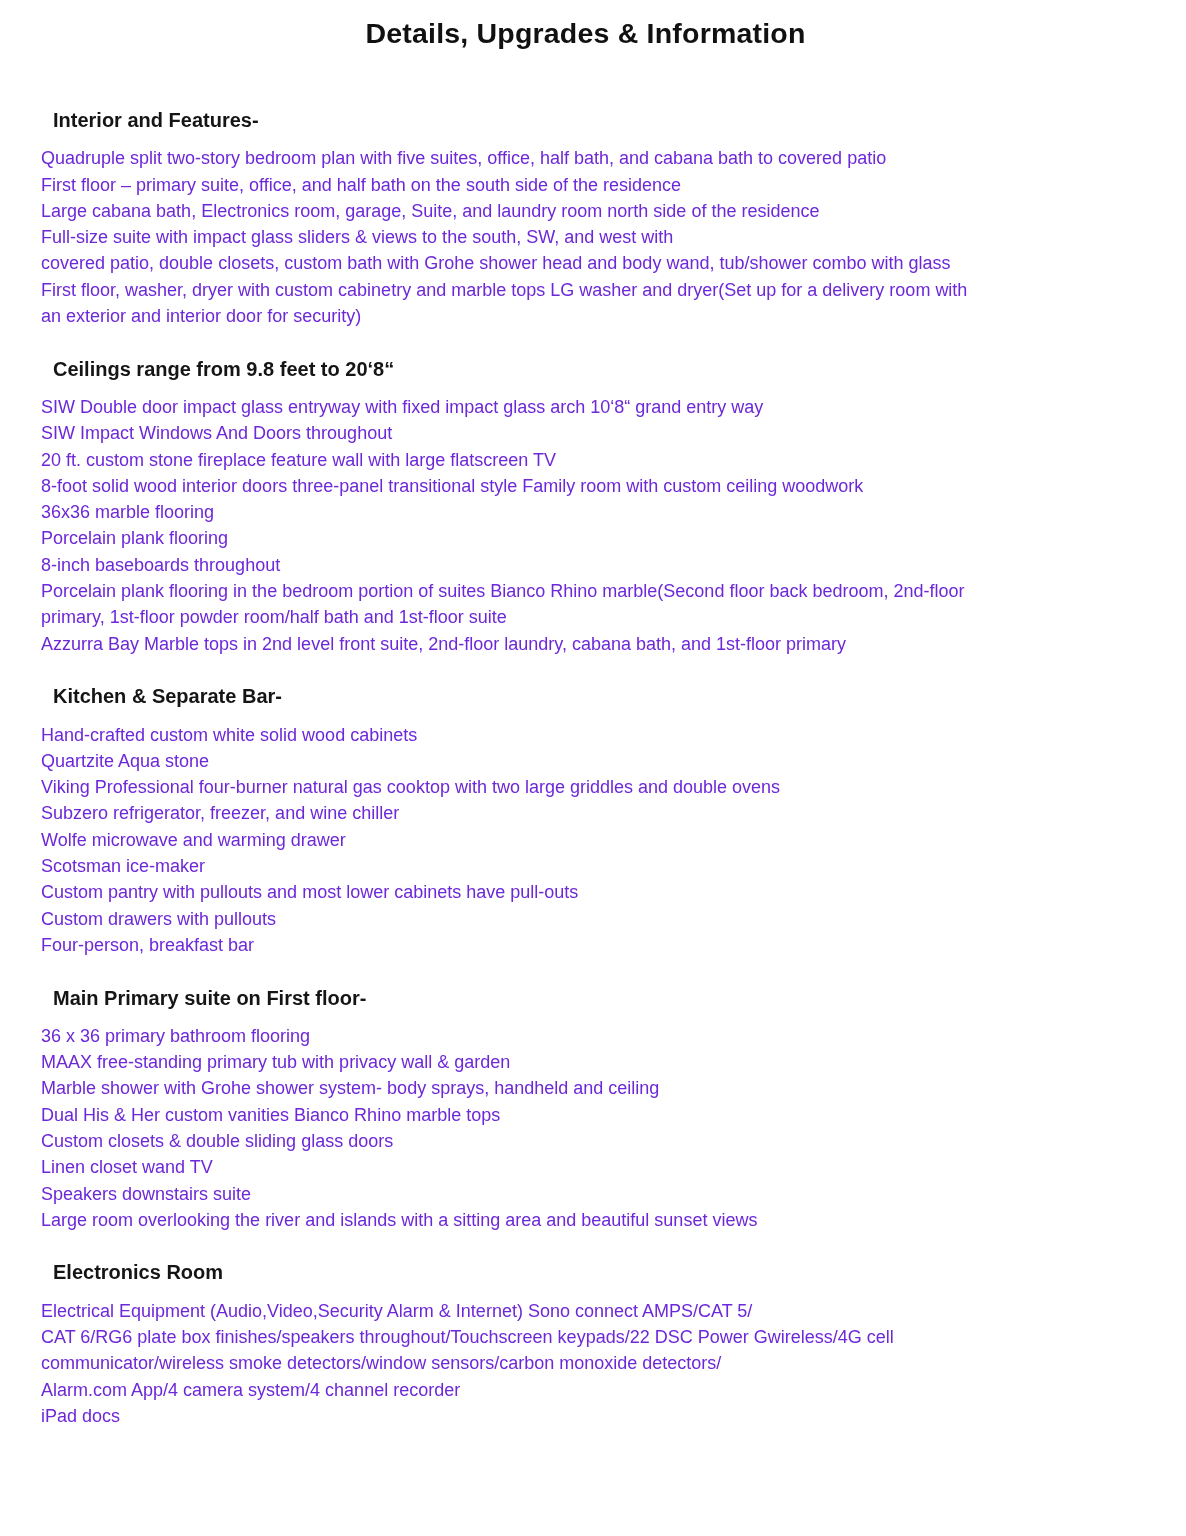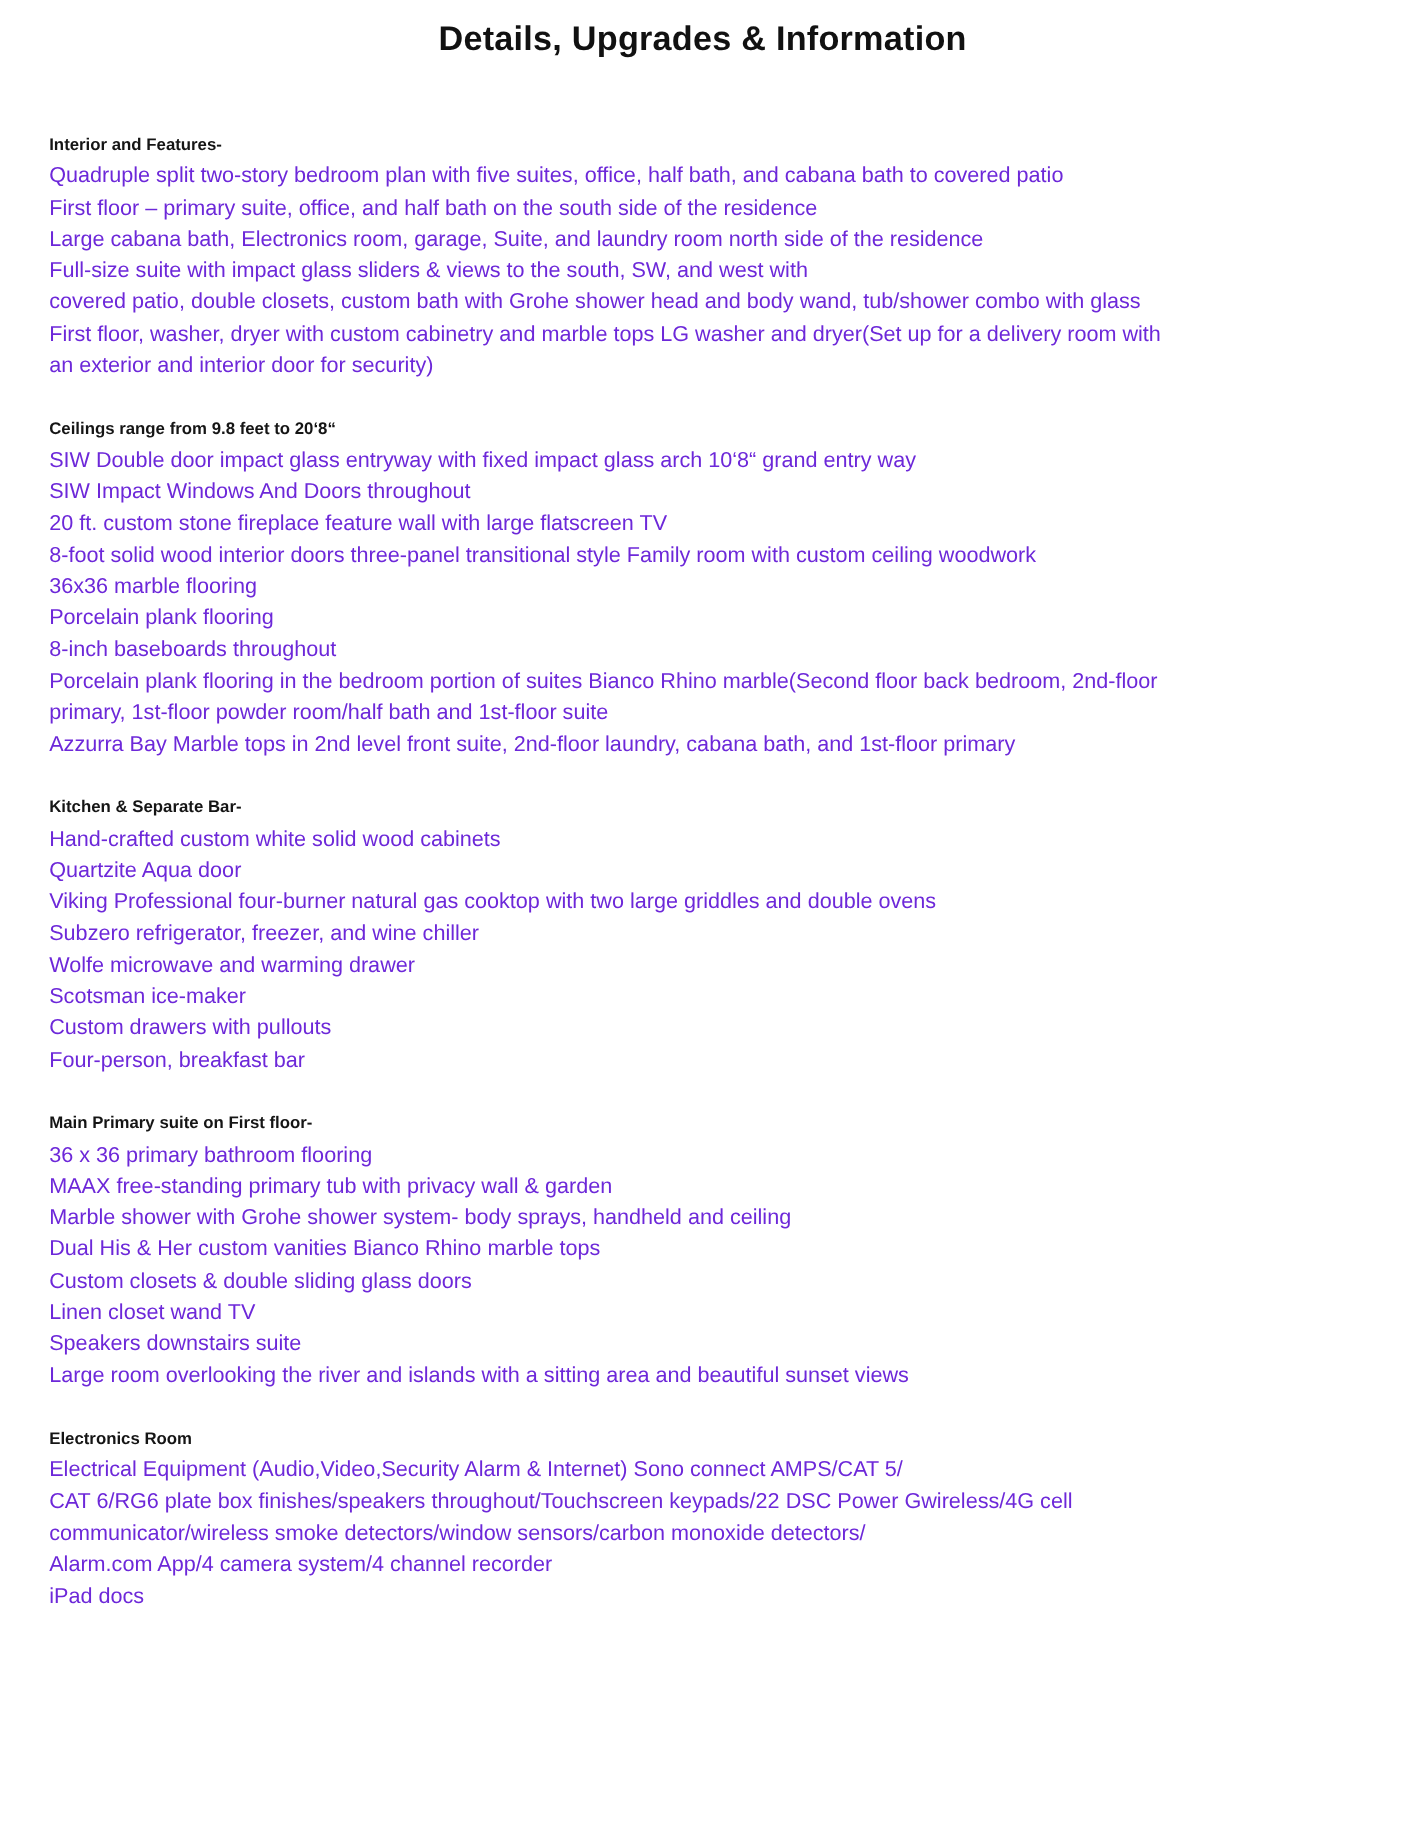--- a/index.html
+++ b/index.html
@@ -28,24 +28,24 @@
       color: #111111;
       text-align: center;
       line-height: 38px;
       margin: 0 0 55px 0;
       letter-spacing: 0.2px;
     }
     .sec {
       margin: 0 0 26.3px 0;
     }
     .sec-heading {
-      font-size: 14px;
+      font-size: 20px;
       font-weight: 700;
       line-height: 26.3px;
-      margin: 0;
+      margin: 12px;
       color: #151515;
     }
     .lines { margin: 0; }
     .ln {
       font-size: 18px;
       font-weight: 400;
       line-height: 26.3px;
       margin: 0;
       color: #6d28d9;
     }
@@ -83,25 +83,26 @@
         <p class="ln">Porcelain plank flooring in the bedroom portion of suites Bianco Rhino marble(Second floor back bedroom, 2nd-floor</p>
         <p class="ln">primary, 1st-floor powder room/half bath and 1st-floor suite</p>
         <p class="ln">Azzurra Bay Marble tops in 2nd level front suite, 2nd-floor laundry, cabana bath, and 1st-floor primary</p>
       </div>
   </section>
 
   <section class="sec">
     <h2 class="sec-heading">Kitchen &amp; Separate Bar-</h2>
     <div class="lines">
         <p class="ln">Hand-crafted custom white solid wood cabinets</p>
-        <p class="ln">Quartzite Aqua door</p>
+        <p class="ln">Quartzite Aqua stone</p>
         <p class="ln">Viking Professional four-burner natural gas cooktop with two large griddles and double ovens</p>
         <p class="ln">Subzero refrigerator, freezer, and wine chiller</p>
         <p class="ln">Wolfe microwave and warming drawer</p>
         <p class="ln">Scotsman ice-maker</p>
+        <p class="ln">Custom pantry with pullouts and most lower cabinets have pull-outs</p>
         <p class="ln">Custom drawers with pullouts</p>
         <p class="ln">Four-person, breakfast bar</p>
       </div>
   </section>
 
   <section class="sec">
     <h2 class="sec-heading">Main Primary suite on First floor-</h2>
     <div class="lines">
         <p class="ln">36 x 36 primary bathroom flooring</p>
         <p class="ln">MAAX free-standing primary tub with privacy wall &amp; garden</p>

